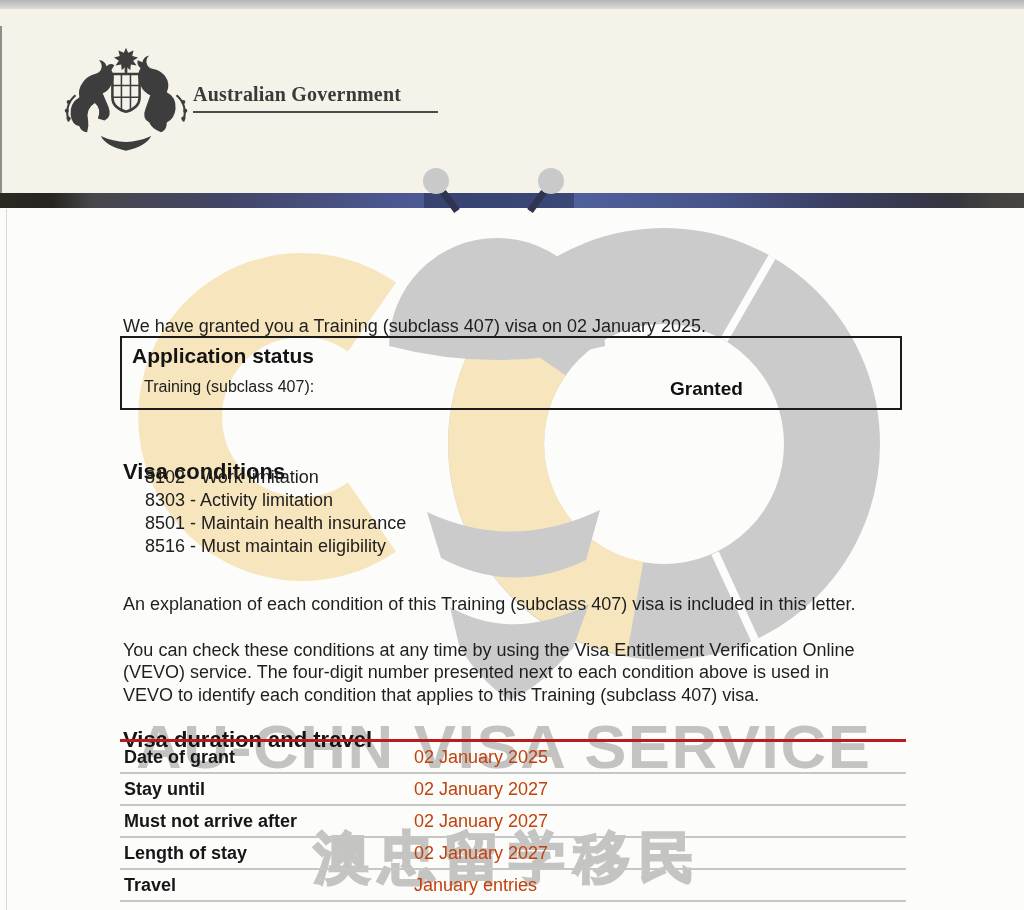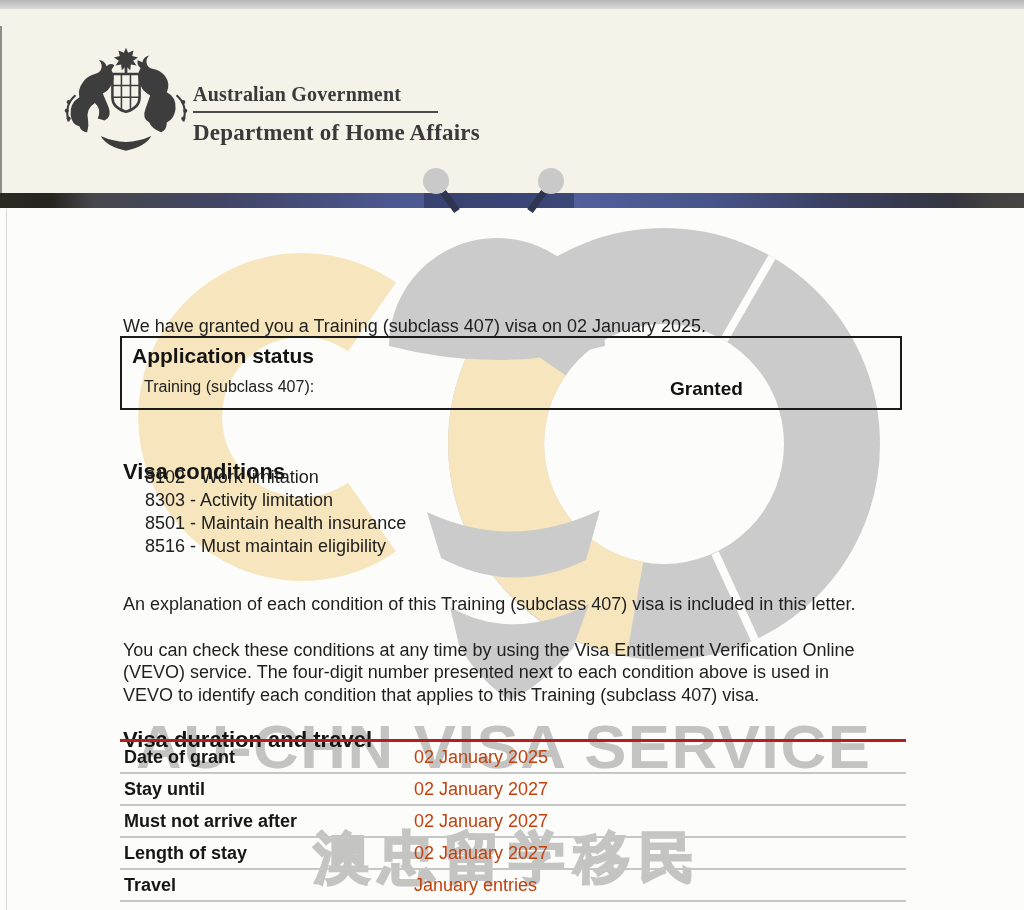--- a/index.html
+++ b/index.html
@@ -87,21 +87,20 @@
         <circle cx="11" cy="74" r="2.1"></circle>
       <circle cx="129" cy="57" r="2.1"></circle>
         <circle cx="131" cy="66" r="2.1"></circle>
         <circle cx="129" cy="74" r="2.1"></circle>
     </g>
   </svg>
 
   <div class="crest-text">
     <div class="gov-title">Australian Government</div>
     <div class="crest-divider"></div>
-    <div class="dept-title">Department of Home Affairs</div>
   </div>
 
   <div class="gradient-bar"></div>
 
   <svg class="wm-svg" width="1024" height="910" viewBox="0 0 1024 910" aria-hidden="true">
 
     <circle cx="664" cy="444" r="168" fill="none" stroke="#cbcbcb" stroke-width="96"></circle>
     <path d="M 635 609 A 168 168 0 0 1 526 348" fill="none" stroke="#f7e6bd" stroke-width="96"></path>
     <path d="M724,340 L772,257 M715,553 L755,640" stroke="#fcfcfb" stroke-width="8" fill="none"></path>
 

